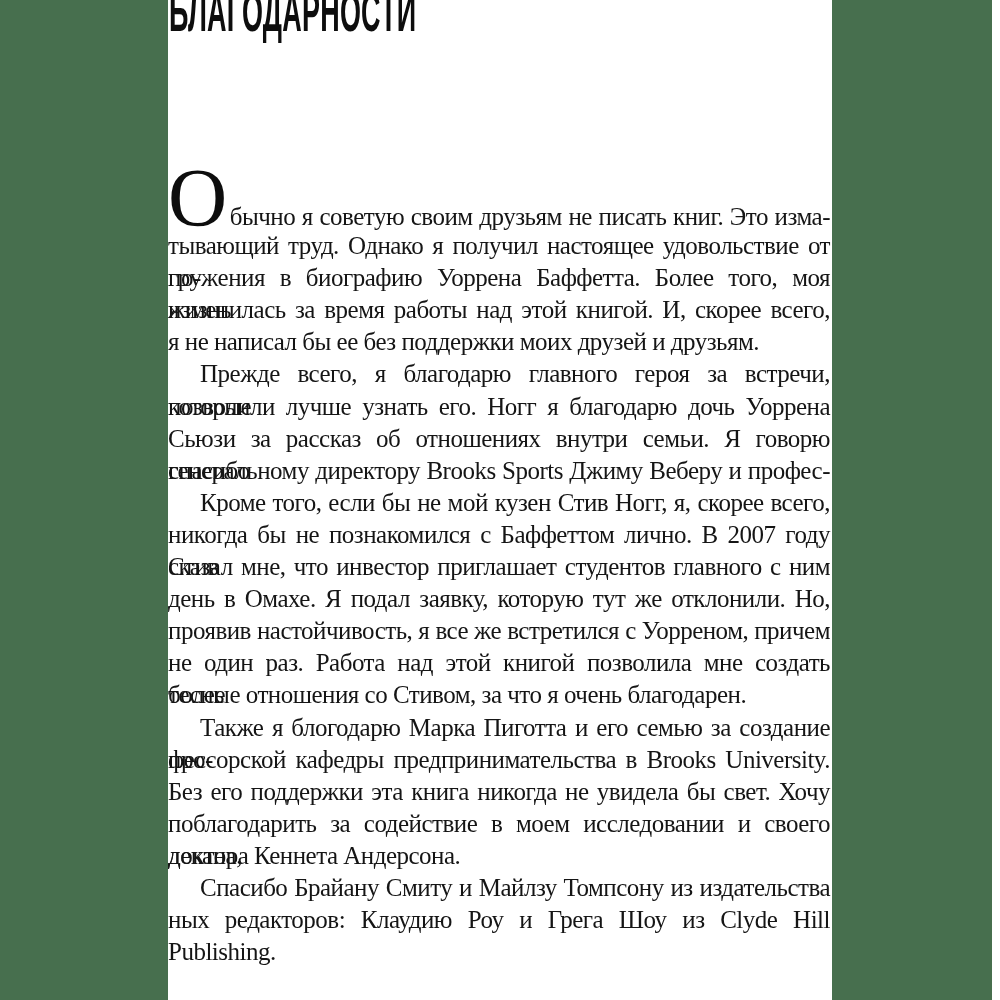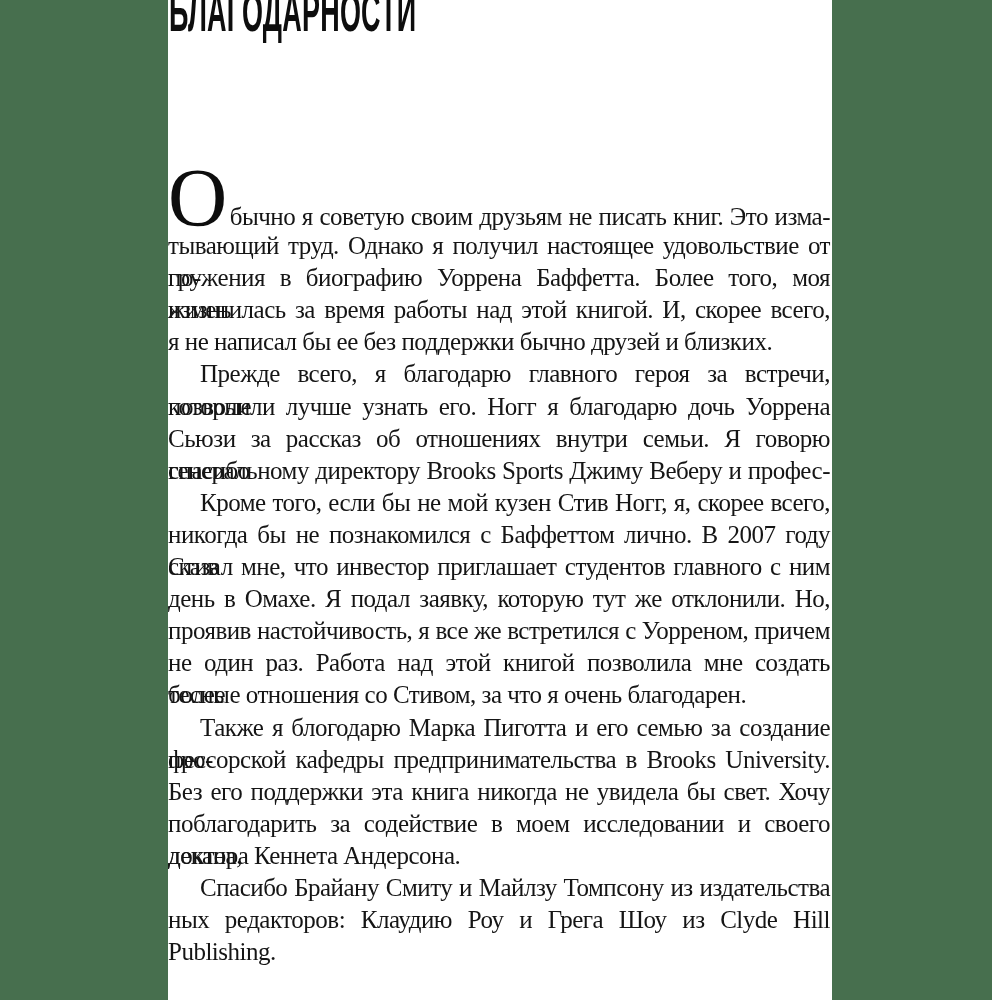--- a/index.html
+++ b/index.html
@@ -74,21 +74,21 @@
 
 <div class="scene" style="background: rgb(71, 111, 78);">
   <div class="page">
     <h1 class="chapter-title">БЛАГОДАРНОСТИ</h1>
     <div class="body-text">
         <div class="paragraph">
           <div class="line stretch"><span class="dropcap">О</span>бычно я советую своим друзьям не писать книг. Это изма-</div>
           <div class="line stretch">тывающий труд. Однако я получил настоящее удовольствие от по-</div>
           <div class="line stretch">гружения в биографию Уоррена Баффетта. Более того, моя жизнь</div>
           <div class="line stretch">изменилась за время работы над этой книгой. И, скорее всего,</div>
-          <div class="line">я не написал бы ее без поддержки бычно друзей и близких.</div>
+          <div class="line">я не написал бы ее без поддержки моих друзей и друзьям.</div>
         </div>
         <div class="paragraph">
           <div class="line stretch indent">Прежде всего, я благодарю главного героя за встречи, которые</div>
           <div class="line stretch">позволили лучше узнать его. Ногг я благодарю дочь Уоррена</div>
           <div class="line stretch">Сьюзи за рассказ об отношениях внутри семьи. Я говорю спасибо</div>
           <div class="line stretch">генеральному директору Brooks Sports Джиму Веберу и профес-</div>
         </div>
         <div class="paragraph">
           <div class="line stretch indent">Кроме того, если бы не мой кузен Стив Ногг, я, скорее всего,</div>
           <div class="line stretch">никогда бы не познакомился с Баффеттом лично. В 2007 году Стив</div>

